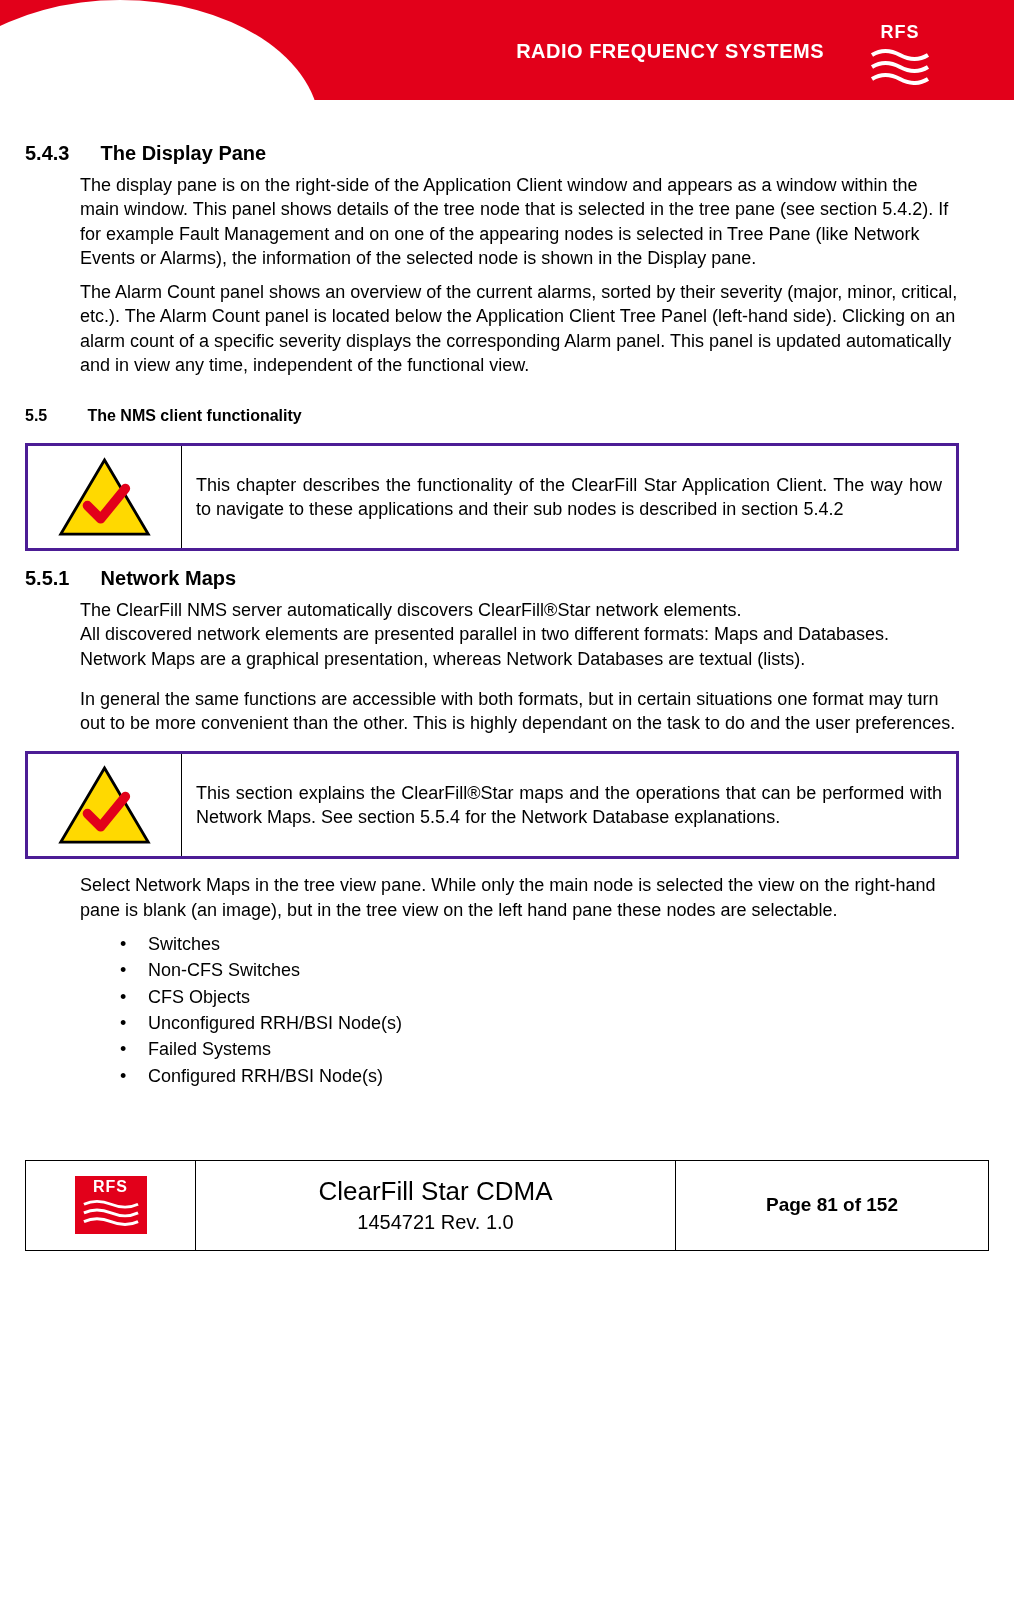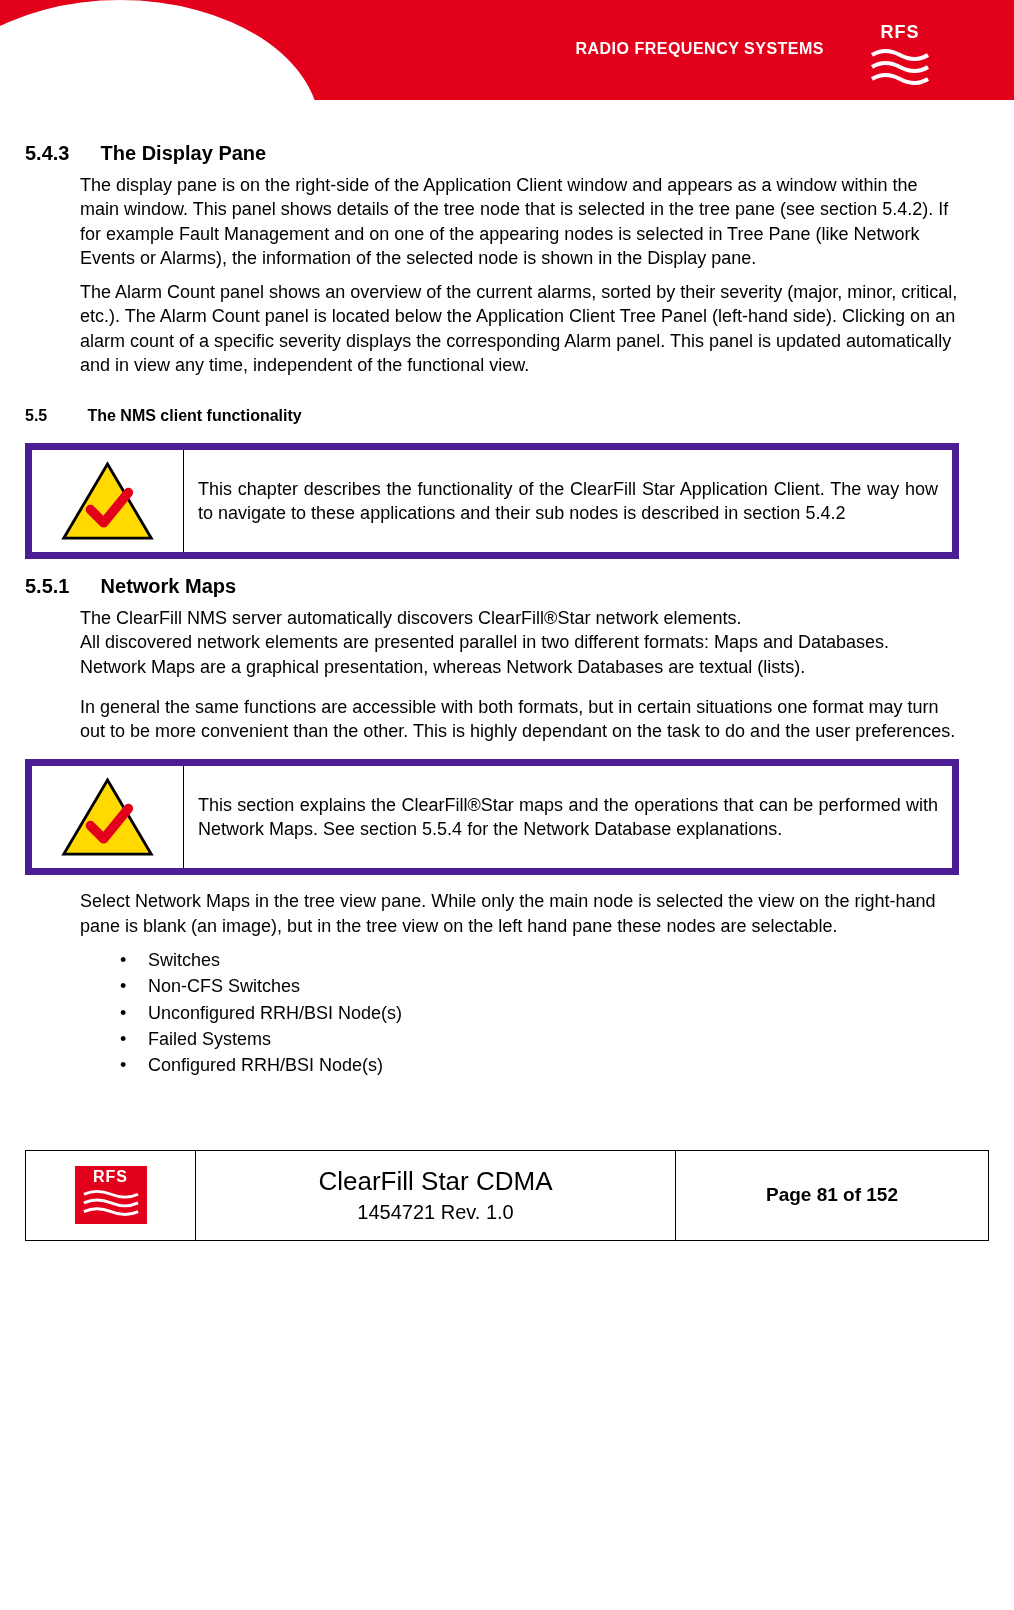--- a/index.html
+++ b/index.html
@@ -31,21 +31,21 @@
     height: 260px;
     background: #fff;
     border-radius: 50%;
   }
   .brand-text {
     position: absolute;
     top: 40px;
     right: 190px;
     color: #fff;
     font-weight: bold;
-    font-size: 16px;
+    font-size: 20px;
     letter-spacing: 0.5px;
   }
   .logo-box {
     position: absolute;
     top: 18px;
     right: 78px;
     width: 72px;
     height: 72px;
     background: #e2001a;
     display: flex;
@@ -78,21 +78,21 @@
     font-weight: bold;
     font-size: 16px;
     margin: 28px 0 16px 0;
   }
   .h2 .num { display: inline-block; width: 58px; }
   .body-text {
     margin-left: 55px;
     margin-bottom: 10px;
   }
   .note-table {
-    border: 7px solid #4c1d95;
+    border: 3px solid #4c1d95;
     border-collapse: collapse;
     width: 100%;
     margin: 16px 0 14px 0;
   }
   .note-table td {
     border: 1px solid #000;
     padding: 10px 14px;
     vertical-align: middle;
   }
   .note-icon-cell {
@@ -217,20 +217,21 @@
       <td class="note-text">This section explains the ClearFill®Star maps and the operations that can be performed with Network Maps. See section 5.5.4 for the Network Database explanations.</td>
     </tr>
   </tbody>
     </table>
 
   <p class="body-text" style="margin-top:14px">Select Network Maps in the tree view pane. While only the main node is selected the view on the right-hand pane is blank (an image), but in the tree view on the left hand pane these nodes are selectable.</p>
 
   <ul class="bullets">
     <li>Switches</li>
     <li>Non-CFS Switches</li>
+    <li>CFS Objects</li>
     <li>Unconfigured RRH/BSI Node(s)</li>
     <li>Failed Systems</li>
     <li>Configured RRH/BSI Node(s)</li>
   </ul>
 </div>
 
 <div class="footer-wrap">
   <table class="footer-table">
     <tbody>
         <tr>

